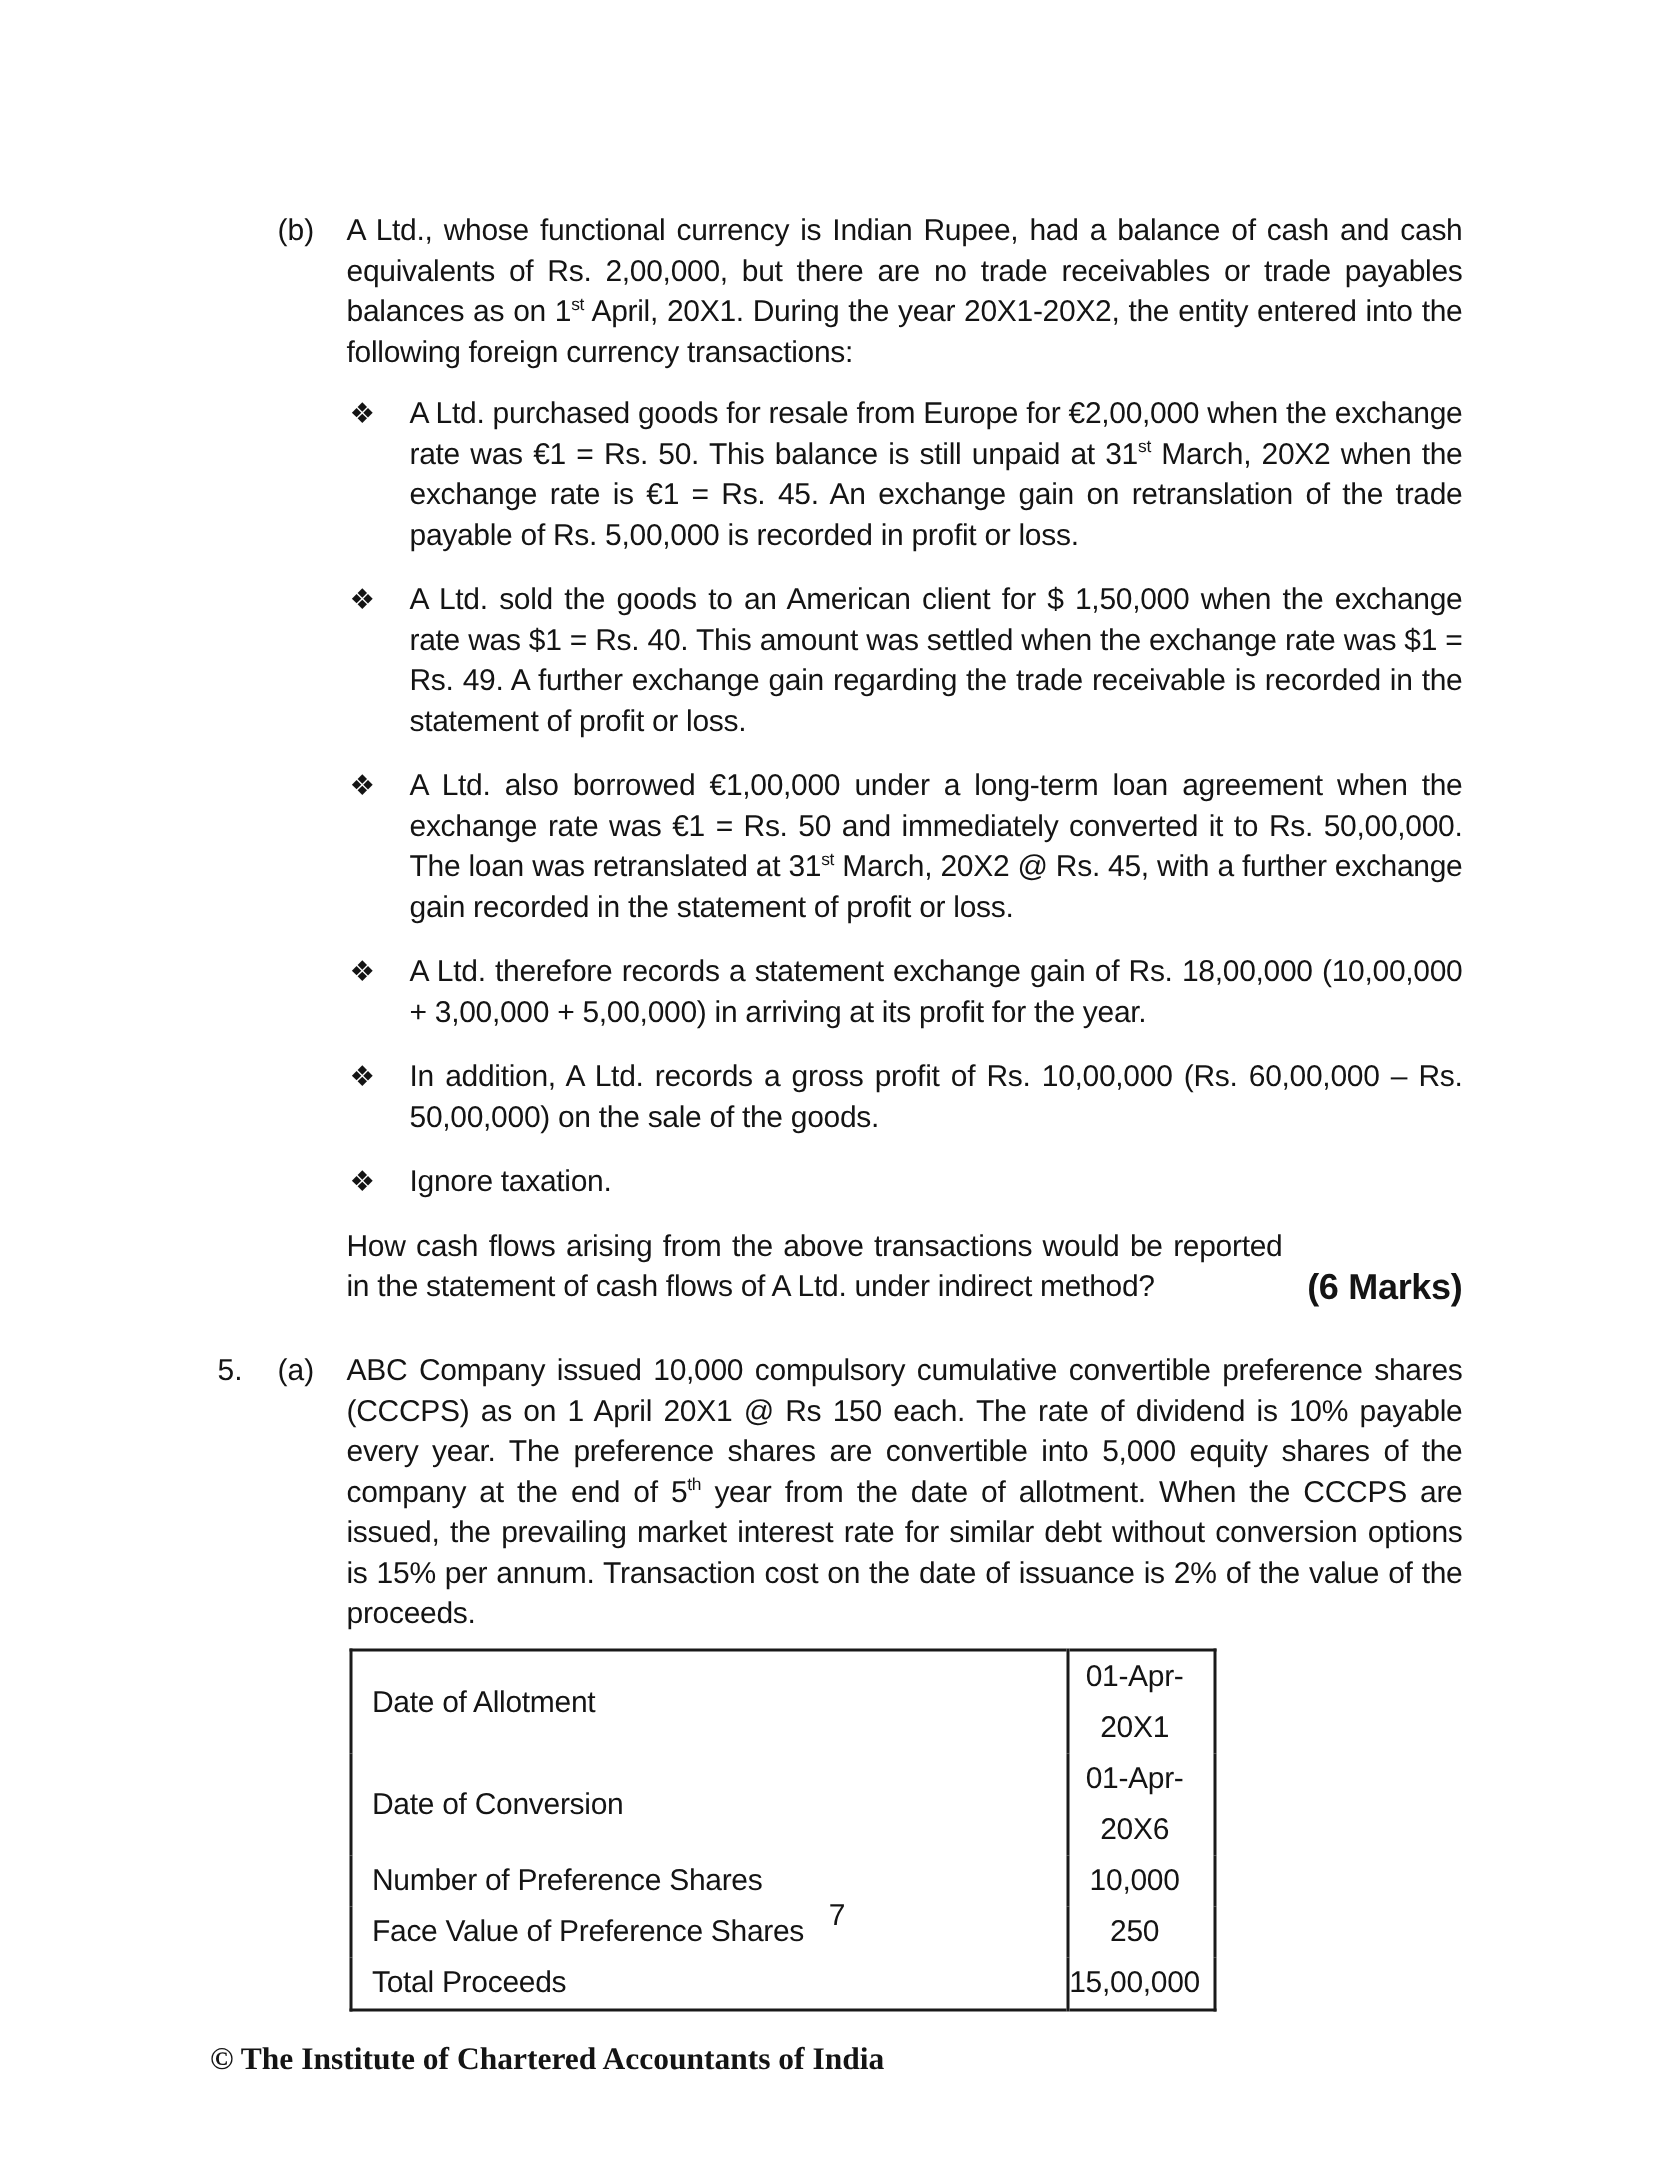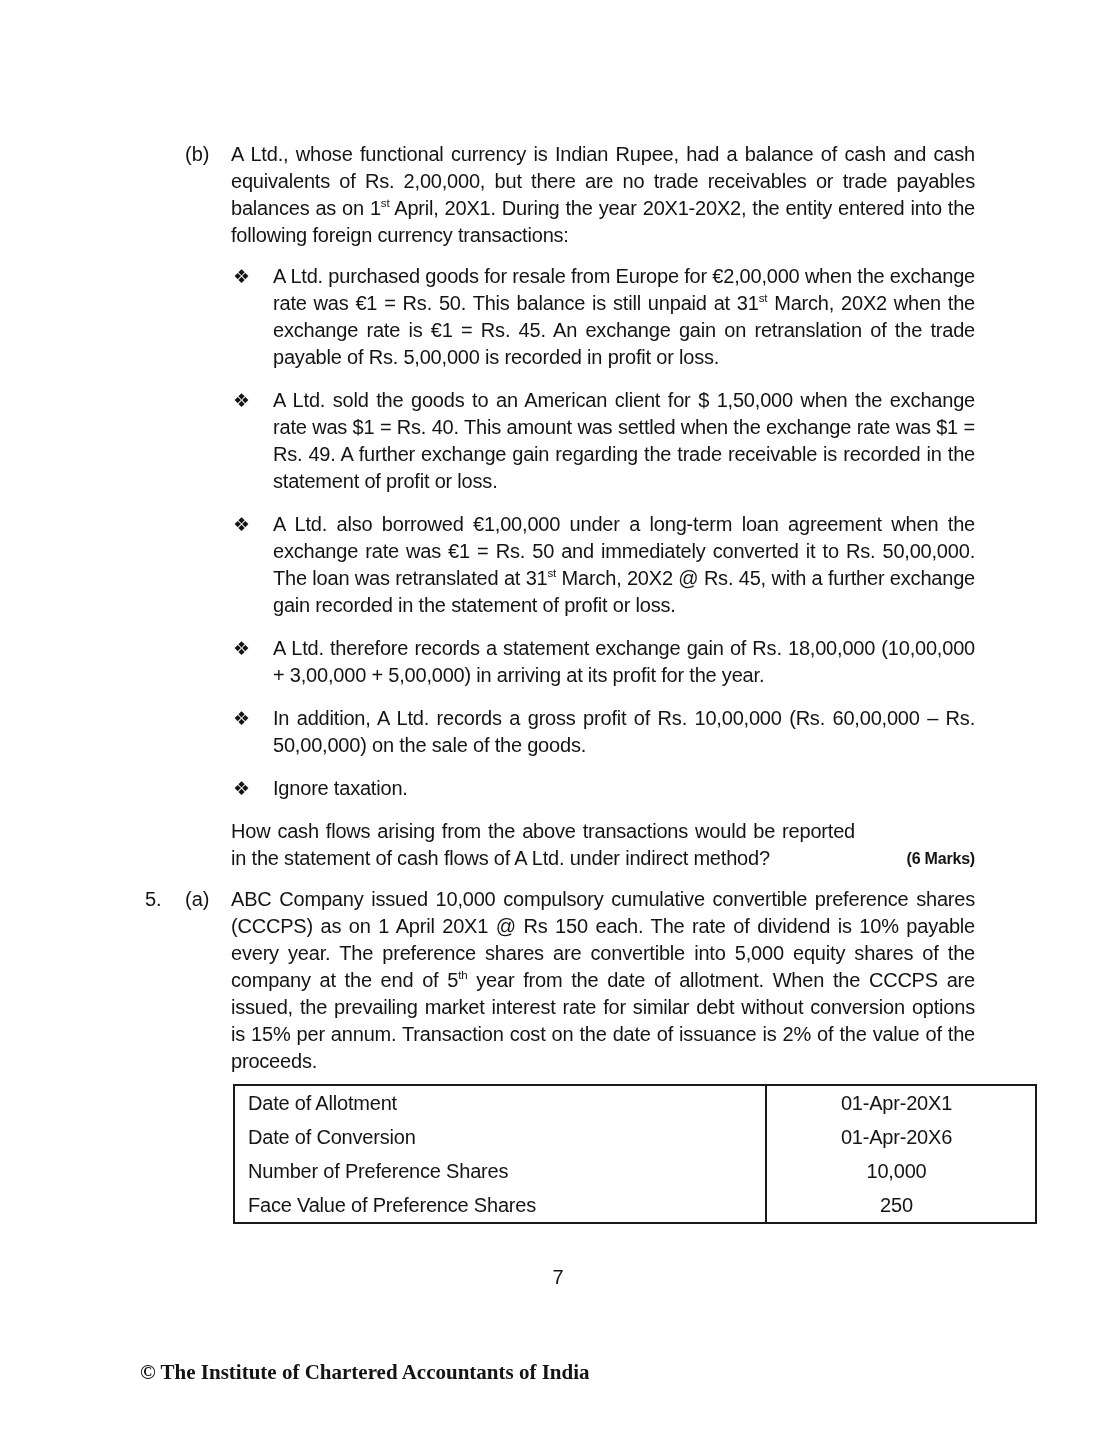--- a/index.html
+++ b/index.html
@@ -45,42 +45,42 @@
     margin-bottom: 16px;
   }
   .bullet-marker {
     flex: 0 0 42px;
     width: 42px;
     padding-left: 2px;
     font-size: 19px;
     line-height: 27px;
   }
   .bullet-text { flex: 1 1 auto; min-width: 0; }
-  .closing-wrap { position: relative; margin-top: 14px; margin-bottom: 12px; }
+  .closing-wrap { position: relative; margin-top: 14px; margin-bottom: 27px; }
   .closing-text { padding-right: 120px; }
   .marks {
     position: absolute;
     right: 0;
     bottom: 0;
     font-weight: bold;
-    font-size: 16px;
+    font-size: 24px;
     line-height: 27px;
     letter-spacing: -0.2px;
   }
   .q5 { margin-top: 2px; }
   .key-terms {
     margin-top: 13px;
     margin-left: 88px;
     font-size: 20px;
     line-height: 27px;
   }
   .terms-table {
     margin-top: 9px;
     margin-left: 88px;
-    width: 804px;
+    width: 578px;
     border-collapse: collapse;
     border: 2px solid #1a1a1a;
   }
   .terms-table td {
     font-size: 20px;
     line-height: 34px;
     height: 34px;
     padding: 0;
     letter-spacing: -0.2px;
   }
@@ -180,20 +180,24 @@
             <td class="t-value">01-Apr-20X6</td>
           </tr>
           <tr>
             <td class="t-label">Number of Preference Shares</td>
             <td class="t-value">10,000</td>
           </tr>
           <tr>
             <td class="t-label">Face Value of Preference Shares</td>
             <td class="t-value">250</td>
           </tr>
+          <tr>
+            <td class="t-label">Total Proceeds</td>
+            <td class="t-value">15,00,000</td>
+          </tr>
         </tbody>
     </table>
 
   </div>
 
   <div class="page-number">7</div>
   <div class="footer">© The Institute of Chartered Accountants of India</div>
 </div>
 
 </body></html>

